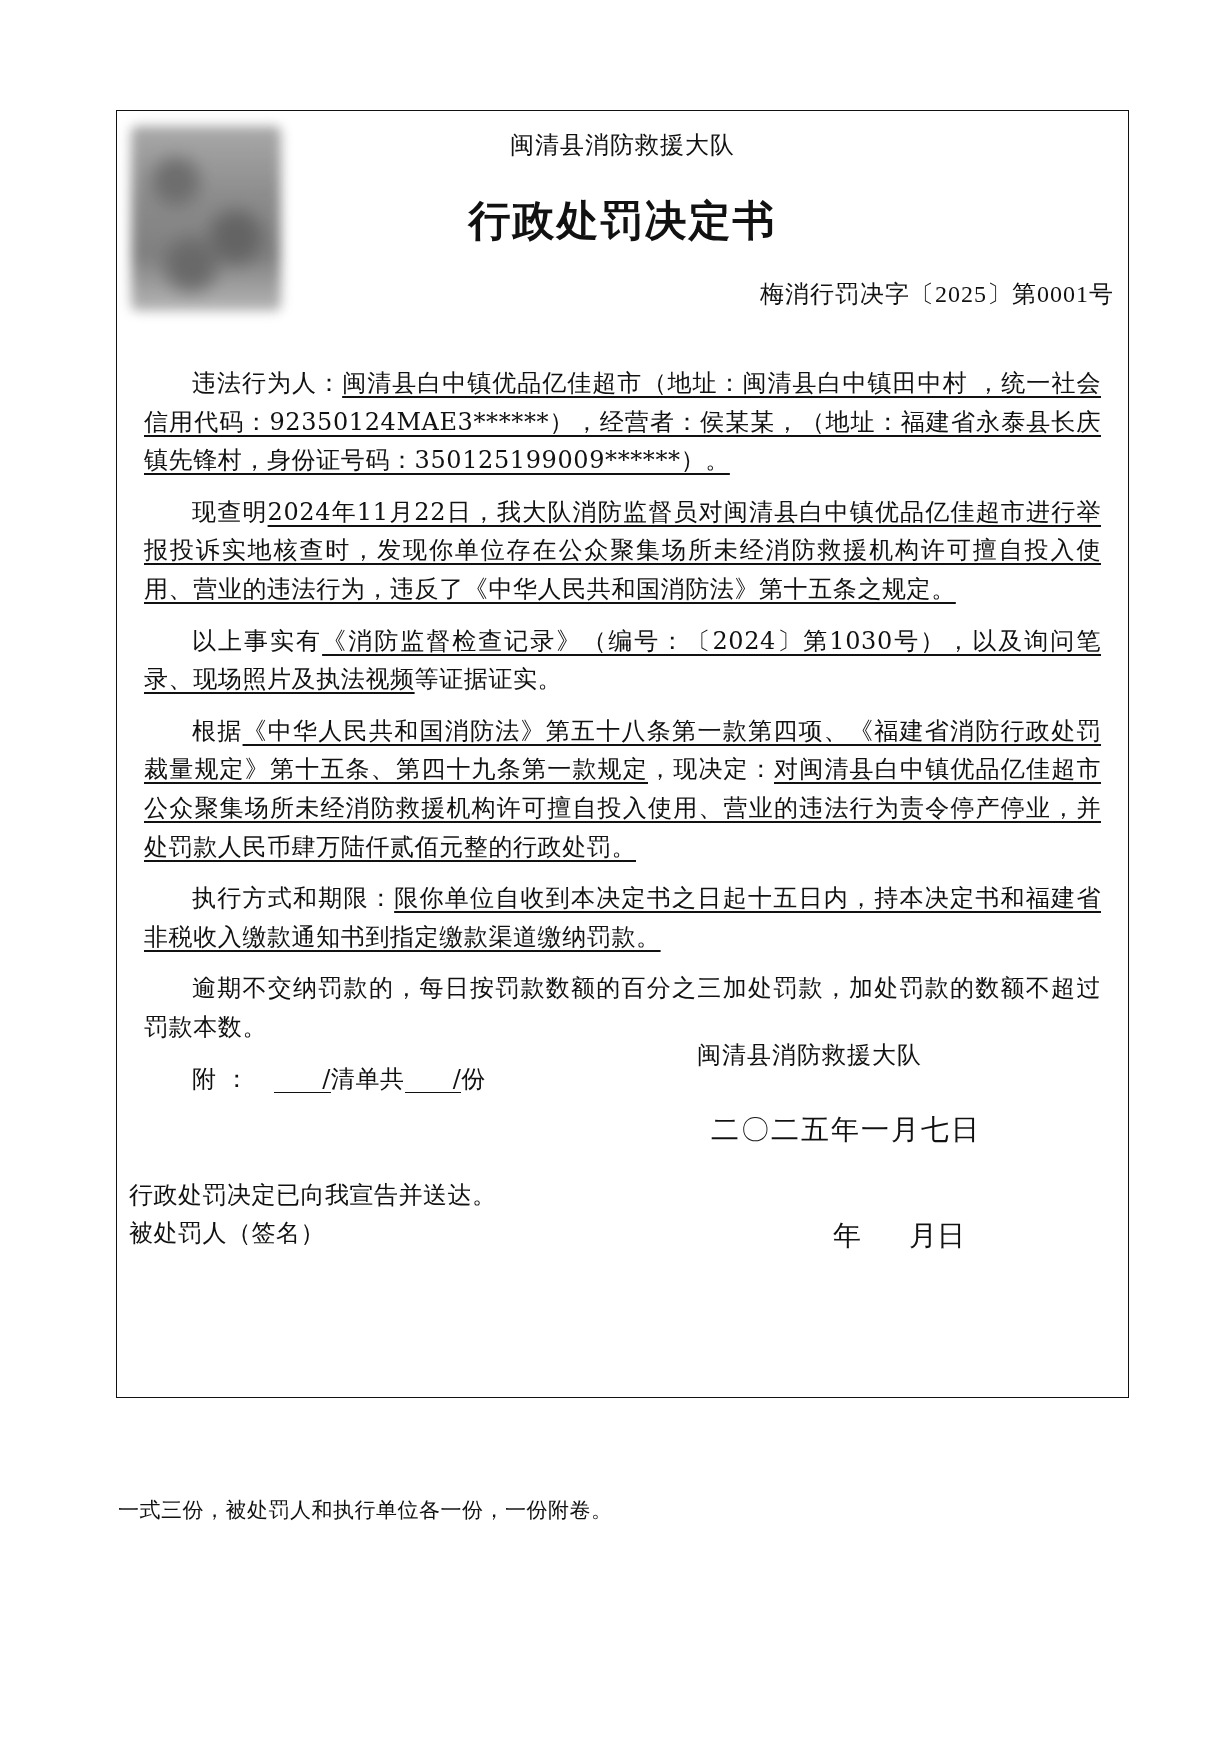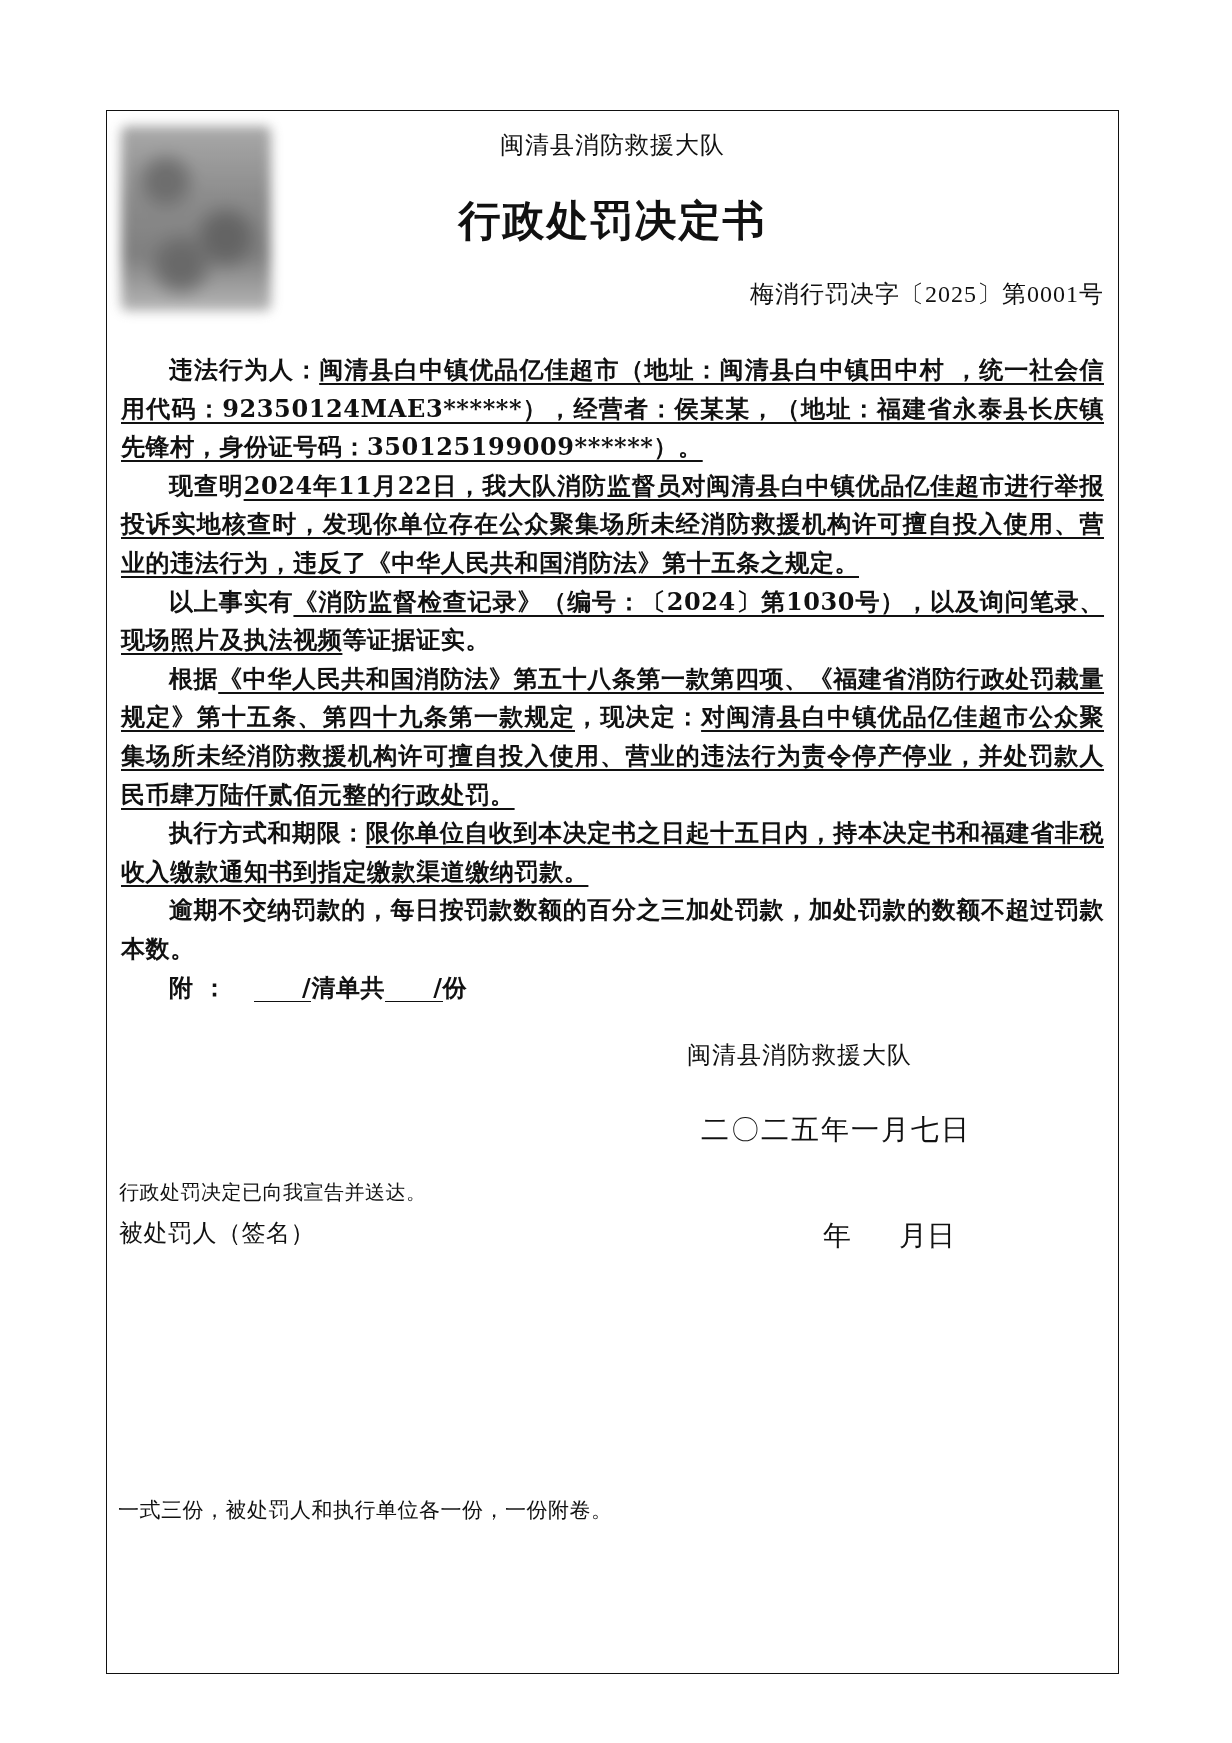--- a/index.html
+++ b/index.html
@@ -1,40 +1,40 @@
 <!DOCTYPE html>
 <html><head>
 <meta charset="utf-8">
 <style>
   html, body { margin:0; padding:0; background:#ffffff; }
   body { width:1232px; height:1743px; position:relative; overflow:hidden;
          font-family:"DejaVu Serif","Liberation Serif",serif; color:#111; }
-  .frame { position:absolute; left:106px; top:110px; width:1013px; height:1564px;
+  .frame { position:absolute; left:116px; top:110px; width:1013px; height:1288px;
            border:1.5px solid #111; box-sizing:border-box; }
   .qr { position:absolute; left:14px; top:15px; width:150px; height:185px;
         background: radial-gradient(circle at 30% 30%, #555 0 8%, transparent 20%),
                     radial-gradient(circle at 70% 60%, #4a4a4a 0 10%, transparent 24%),
                     radial-gradient(circle at 40% 75%, #505050 0 9%, transparent 22%),
                     linear-gradient(#9a9a9a,#777 40%,#6a6a6a 70%,#aaa);
         filter: blur(6px); opacity:.85; border-radius:6px; }
   .org-top { position:absolute; left:0; right:0; top:18px; text-align:center;
              font-size:24px; letter-spacing:1px; }
   .title { position:absolute; left:0; right:0; top:82px; text-align:center;
            font-size:42px; font-weight:bold; letter-spacing:2px; }
   .docno { position:absolute; right:14px; top:167px; font-size:24px; letter-spacing:1px;font-family:Liberation Serif, serif; }
   .body { position:absolute; left:14px; right:14px; top:240px; font-size:24px;
           line-height:38.6px; text-align:justify; letter-spacing:.6px; }
-  .body p { margin:0; text-indent:2em;font-weight:bold; }
+  .body p { margin:13px; text-indent:2em; }
   .u { text-decoration:underline; text-underline-offset:5px; text-decoration-thickness:1.5px; }
   .attach { margin-top:0; }
   .attach .blank { display:inline-block; min-width:30px; text-align:center;
                    border-bottom:1.5px solid #111; line-height:26px; }
   .issuer { position:absolute; left:580px; top:928px; font-size:24px; letter-spacing:1px; }
   .issue-date { position:absolute; left:594px; top:1000px; font-size:28px; letter-spacing:2px; }
-  .ack { position:absolute; left:12px; top:1068px; font-size:20px; letter-spacing:.5px; }
+  .ack { position:absolute; left:12px; top:1068px; font-size:24px; letter-spacing:.5px; }
   .sign-label { position:absolute; left:12px; top:1106px; font-size:24px; letter-spacing:.5px; }
   .sign-date { position:absolute; left:650px; top:1106px; font-size:28px;text-align:right; }
   .sign-date span { display:inline-block; }
   .footer-note { position:absolute; left:118px; top:1496px; font-size:21px; letter-spacing:.5px; }
 </style>
 </head>
 <body>
 
 <div class="frame">
   <div class="qr"></div>

